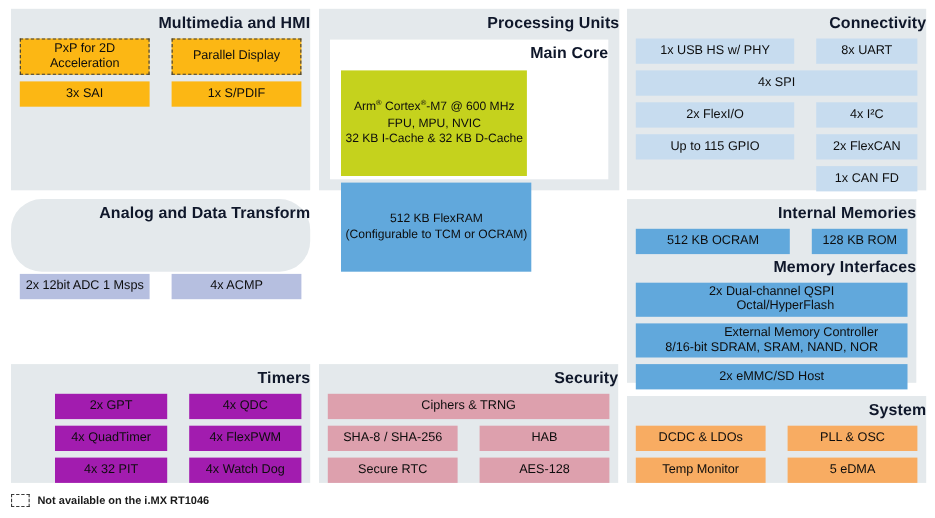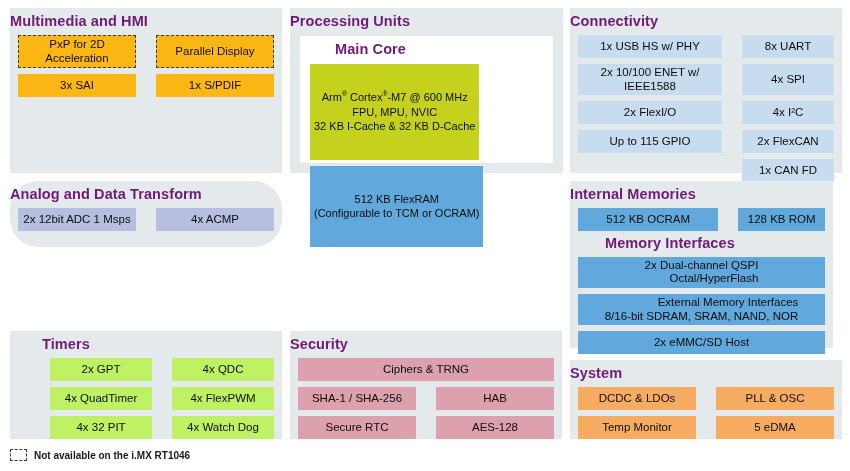--- a/index.html
+++ b/index.html
@@ -13,24 +13,24 @@
     position: relative;
     font-family: "Liberation Sans", sans-serif;
     overflow: hidden;
   }
   .panel {
     position: absolute;
     background: #e4e9ec;
     box-sizing: border-box;
   }
   .panel-title {
-    text-align: left;
+    text-align: right;
     font-weight: bold;
     font-size: 14.5px;
-    color: #701a75;
+    color: #0f172a;
     letter-spacing: 0.1px;
     padding-top: 6px;
     padding-bottom: 5px;
     line-height: 1.1;
   }
   .panel-title.sub {
     padding-top: 5px;
     padding-left: 35px;
   }
   .rows {
@@ -55,23 +55,23 @@
     padding: 2px 4px;
     flex: 1 1 0;
   }
   .cell.two-line { min-height: 31px; text-align: right; }
   .cell.spacer { background: transparent !important; border: none !important; }
 
   
   .c-orange  { background: #fcb714; }
   .c-orange-dashed { background: #fcb714; border: 1.6px dashed #3a3a3a; }
   .c-lightblue { background: #c7dcef; }
-  .c-periwinkle { background: #b6bfe0; }
+  .c-periwinkle { background: #b6bfe0; margin-top: 41px; }
   .c-blue { background: #61a8dc; }
-  .c-gray { background: #bef264; }
+  .c-gray { background: #a21caf; }
   .c-pink { background: #dda0ad; }
   .c-peach { background: #f8ac62; }
   .c-green { background: #c5d21d; }
 
   
   .core-card {
     position: absolute;
     left: 10px;
     right: 10px;
     top: 28px;
@@ -158,21 +158,20 @@
 </div>
 
 <div class="panel" style="left:570px; top:8px; width:272px; height:165px;">
   <div class="panel-title">Connectivity</div>
   <div class="rows">
     <div class="row">
       <div class="cell c-lightblue" style="flex:1.62">1x USB HS w/ PHY</div>
       <div class="cell c-lightblue">8x UART</div>
     </div>
     <div class="row">
-      <div class="cell c-lightblue" style="flex:1.62">2x 10/100 ENET w/ IEEE1588</div>
       <div class="cell c-lightblue">4x SPI</div>
     </div>
     <div class="row">
       <div class="cell c-lightblue" style="flex:1.62">2x FlexI/O</div>
       <div class="cell c-lightblue">4x I²C</div>
     </div>
     <div class="row">
       <div class="cell c-lightblue" style="flex:1.62">Up to 115 GPIO</div>
       <div class="cell c-lightblue">2x FlexCAN</div>
     </div>
@@ -207,21 +206,21 @@
       <div class="cell c-blue two-line">
         <div>
           <span>2x Dual-channel QSPI</span><br>
           <span>Octal/HyperFlash</span>
         </div>
       </div>
     </div>
     <div class="row">
       <div class="cell c-blue two-line">
         <div>
-          <span>External Memory Interfaces</span><br>
+          <span>External Memory Controller</span><br>
           <span>8/16-bit SDRAM, SRAM, NAND, NOR</span>
         </div>
       </div>
     </div>
     <div class="row">
       <div class="cell c-blue">2x eMMC/SD Host</div>
     </div>
   </div>
 </div>
 
@@ -243,21 +242,21 @@
   </div>
 </div>
 
 <div class="panel" style="left:290px; top:331px; width:272px; height:108px;">
   <div class="panel-title">Security</div>
   <div class="rows">
     <div class="row">
       <div class="cell c-pink">Ciphers &amp; TRNG</div>
     </div>
     <div class="row">
-      <div class="cell c-pink">SHA-1 / SHA-256</div>
+      <div class="cell c-pink">SHA-8 / SHA-256</div>
       <div class="cell c-pink">HAB</div>
     </div>
     <div class="row">
       <div class="cell c-pink">Secure RTC</div>
       <div class="cell c-pink">AES-128</div>
     </div>
   </div>
 </div>
 
 <div class="panel" style="left:570px; top:360px; width:272px; height:79px;">

